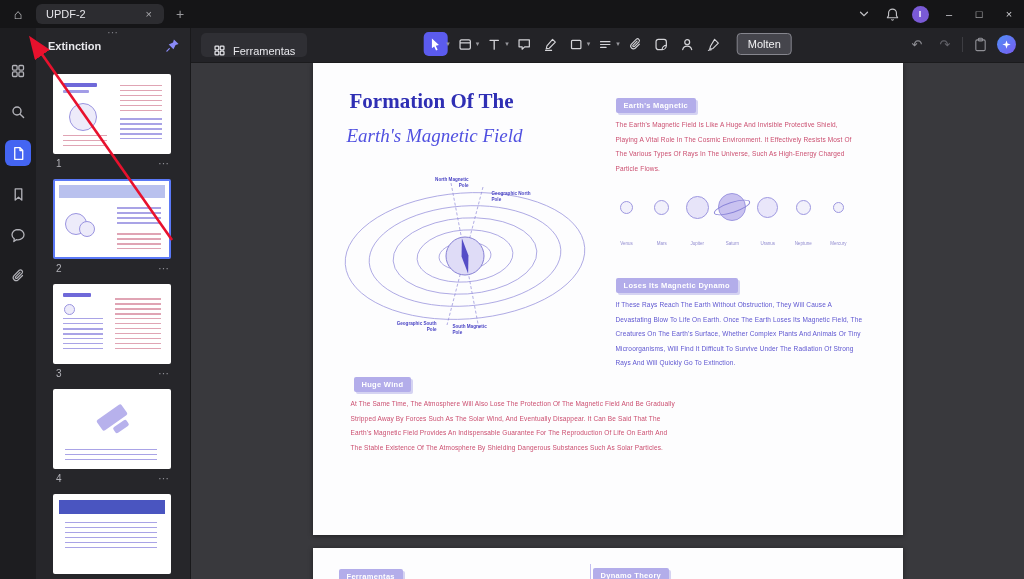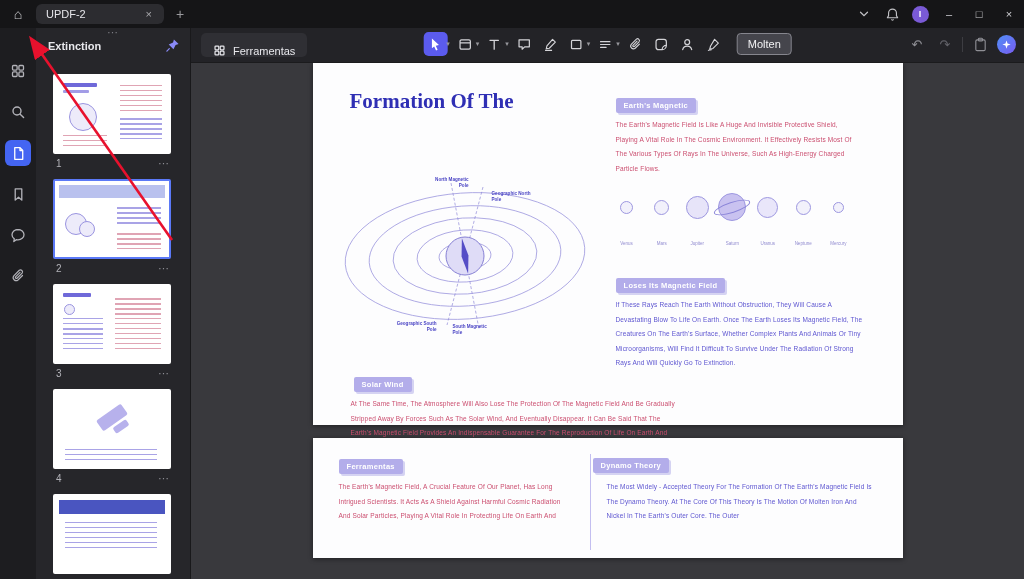--- a/index.html
+++ b/index.html
@@ -77,21 +77,21 @@
           color:#8f8f95;font-size:13px;}
   .rt-ico.dim{color:#63636a;}
   .sep{width:1px;height:15px;background:#3d3d42;}
   .ai-badge{width:19px;height:19px;border-radius:50%;background:linear-gradient(135deg,#4f8ef7,#7a5cf0);
             display:flex;align-items:center;justify-content:center;}
 
   
   .viewer{flex:1;background:#39393d;overflow:hidden;position:relative;}
   .page{width:590px;background:#fdfdfe;margin:0 auto;position:relative;
         box-shadow:0 1px 5px rgba(0,0,0,.45);}
-  .page1{height:362px;}
+  .page1{height:472px;}
   .page2{height:120px;margin-top:13px;}
 
   .doc-title1{position:absolute;left:37px;top:26px;font-family:"Liberation Serif",serif;
               font-weight:bold;font-size:21px;color:#2f2fb4;}
   .doc-title2{position:absolute;left:34px;top:62px;font-family:"Liberation Serif",serif;
               font-style:italic;font-size:19px;color:#5050e0;}
   .badge{position:absolute;display:inline-block;background:#b3adea;color:#fff;font-size:7.5px;
          font-weight:bold;padding:3px 8px;border-radius:2px;white-space:nowrap;
          box-shadow:2px 2px 0 rgba(138,132,222,.35);letter-spacing:.3px;}
   .para{position:absolute;font-size:6.5px;line-height:14.5px;letter-spacing:.15px;}
@@ -388,20 +388,21 @@
                 <path d="M8 2 L9.5 6.5 L14 8 L9.5 9.5 L8 14 L6.5 9.5 L2 8 L6.5 6.5 Z" fill="#fff"></path>
               </svg>
           </div>
         </div>
       </div>
 
       <div class="viewer">
 
         <div class="page page1">
           <div class="doc-title1">Formation Of The</div>
+          <div class="doc-title2">Earth's Magnetic Field</div>
 
           <div class="diagram">
             <svg width="305" height="185" viewBox="0 0 305 185">
               <g stroke="#938ddb" stroke-width="0.8" fill="none" opacity="0.9" transform="rotate(-4 130 93)">
                 <ellipse cx="130" cy="93" rx="26" ry="14"></ellipse>
                 <ellipse cx="130" cy="93" rx="48" ry="26"></ellipse>
                 <ellipse cx="130" cy="93" rx="72" ry="38"></ellipse>
                 <ellipse cx="130" cy="93" rx="96" ry="50"></ellipse>
                 <ellipse cx="130" cy="93" rx="120" ry="63"></ellipse>
               </g>
@@ -411,21 +412,21 @@
               </g>
               <circle cx="130" cy="93" r="19" fill="#dfdcf7" stroke="#8680d4" stroke-width="1"></circle>
               <polygon points="130,75 133.5,93 130,111 126.5,93" fill="#554dc6" transform="rotate(-10 130 93)"></polygon>
             </svg>
             <div class="dlab nm">North Magnetic Pole</div>
             <div class="dlab gn">Geographic North Pole</div>
             <div class="dlab gs">Geographic South Pole</div>
             <div class="dlab sm">South Magnetic Pole</div>
           </div>
 
-          <div class="badge" style="left:41px;top:314px;">Solar Wind</div>
+          <div class="badge" style="left:41px;top:314px;">Huge Wind</div>
           <div class="para red" style="left:38px;top:334px;width:330px;">At The Same Time, The Atmosphere Will Also Lose The Protection Of The Magnetic Field And Be Gradually Stripped Away By Forces Such As The Solar Wind, And Eventually Disappear. It Can Be Said That The Earth's Magnetic Field Provides An Indispensable Guarantee For The Reproduction Of Life On Earth And The Stable Existence Of The Atmosphere By Shielding Dangerous Substances Such As Solar Particles.</div>
 
           <div class="badge" style="left:303px;top:35px;">Earth's Magnetic</div>
           <div class="para red" style="left:303px;top:55px;width:243px;">The Earth's Magnetic Field Is Like A Huge And Invisible Protective Shield, Playing A Vital Role In The Cosmic Environment. It Effectively Resists Most Of The Various Types Of Rays In The Universe, Such As High-Energy Charged Particle Flows.</div>
 
           <div class="planets-row">
             <div class="planet p-venus">
               <div class="ballwrap">
                   <div class="ball"></div>
                 </div>
@@ -462,21 +463,21 @@
               <div class="plabel">Neptune</div>
             </div>
             <div class="planet p-mercury">
               <div class="ballwrap">
                   <div class="ball"></div>
                 </div>
               <div class="plabel">Mercury</div>
             </div>
           </div>
 
-          <div class="badge" style="left:303px;top:215px;">Loses Its Magnetic Field</div>
+          <div class="badge" style="left:303px;top:215px;">Loses Its Magnetic Dynamo</div>
           <div class="para purple" style="left:303px;top:235px;width:250px;">If These Rays Reach The Earth Without Obstruction, They Will Cause A Devastating Blow To Life On Earth. Once The Earth Loses Its Magnetic Field, The Creatures On The Earth's Surface, Whether Complex Plants And Animals Or Tiny Microorganisms, Will Find It Difficult To Survive Under The Radiation Of Strong Rays And Will Quickly Go To Extinction.</div>
         </div>
 
         <div class="page page2">
           <div class="badge" style="left:26px;top:21px;">Ferramentas</div>
           <div class="para red" style="left:26px;top:42px;width:232px;">The Earth's Magnetic Field, A Crucial Feature Of Our Planet, Has Long Intrigued Scientists. It Acts As A Shield Against Harmful Cosmic Radiation And Solar Particles, Playing A Vital Role In Protecting Life On Earth And</div>
           <div class="v-divider"></div>
           <div class="badge" style="left:280px;top:20px;">Dynamo Theory</div>
           <div class="para purple" style="left:294px;top:42px;width:268px;">The Most Widely - Accepted Theory For The Formation Of The Earth's Magnetic Field Is The Dynamo Theory. At The Core Of This Theory Is The Motion Of Molten Iron And Nickel In The Earth's Outer Core. The Outer</div>
         </div>

